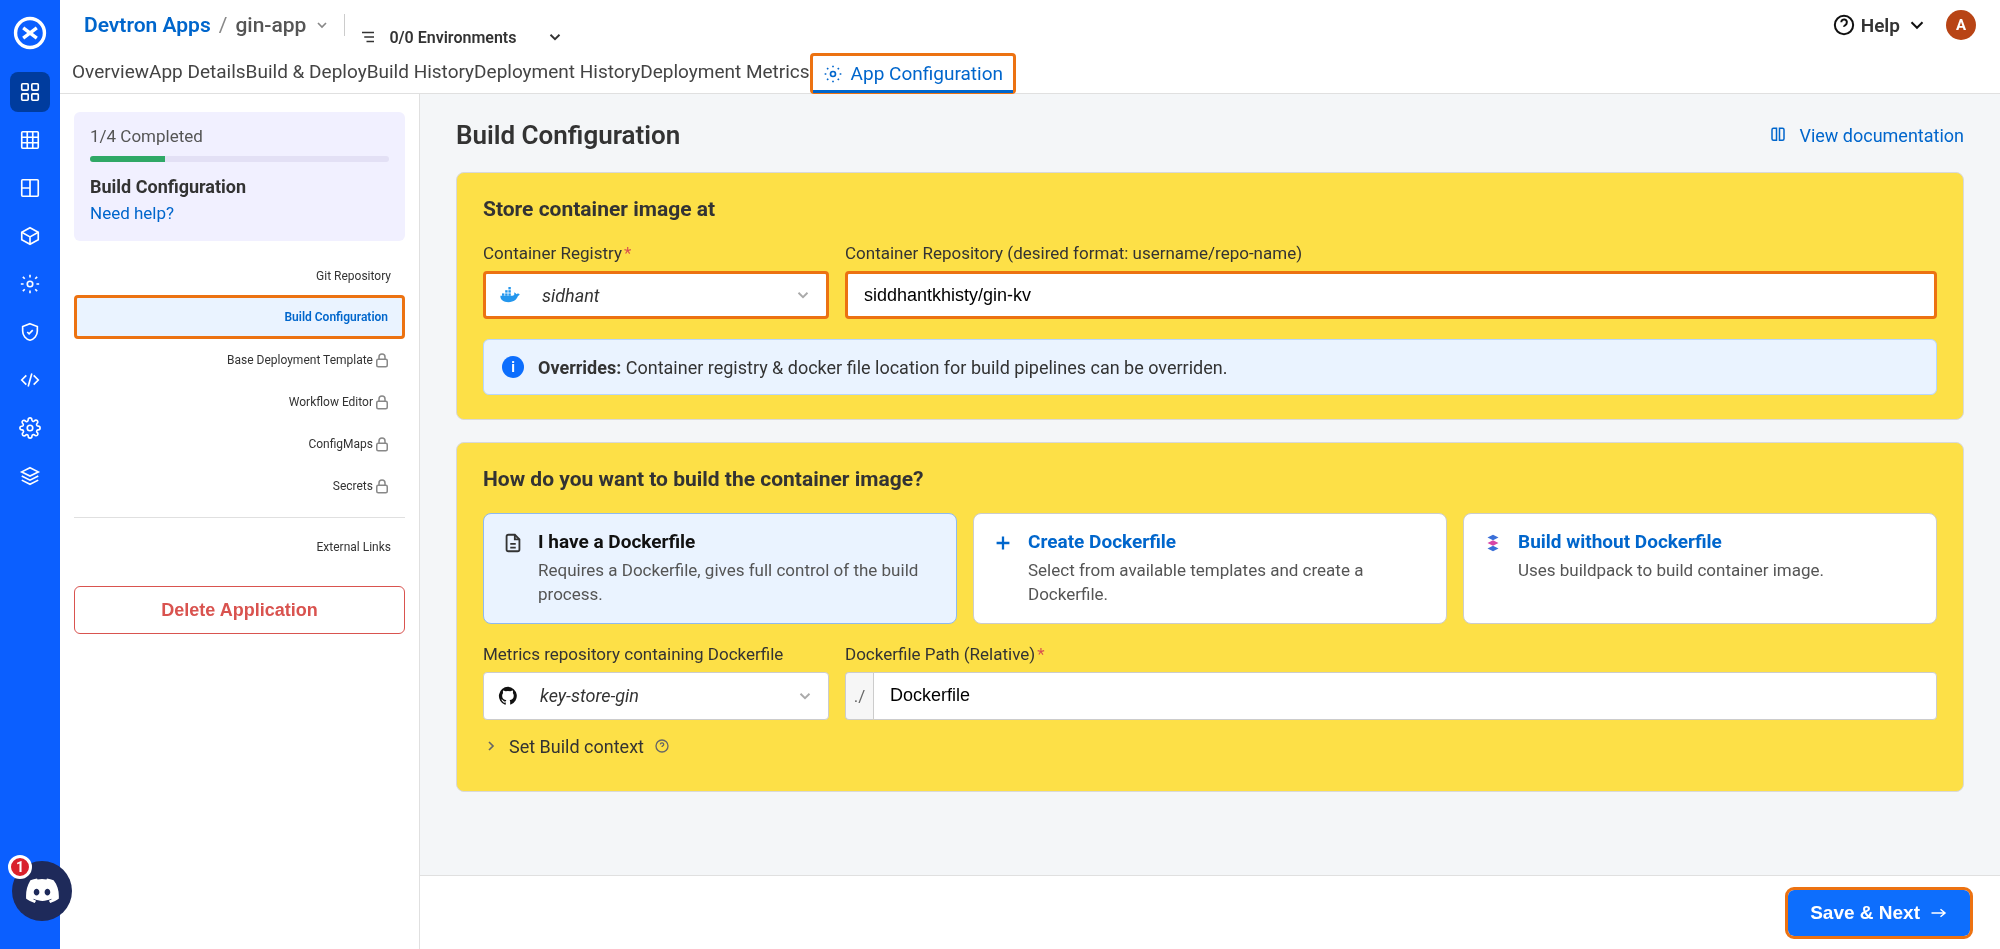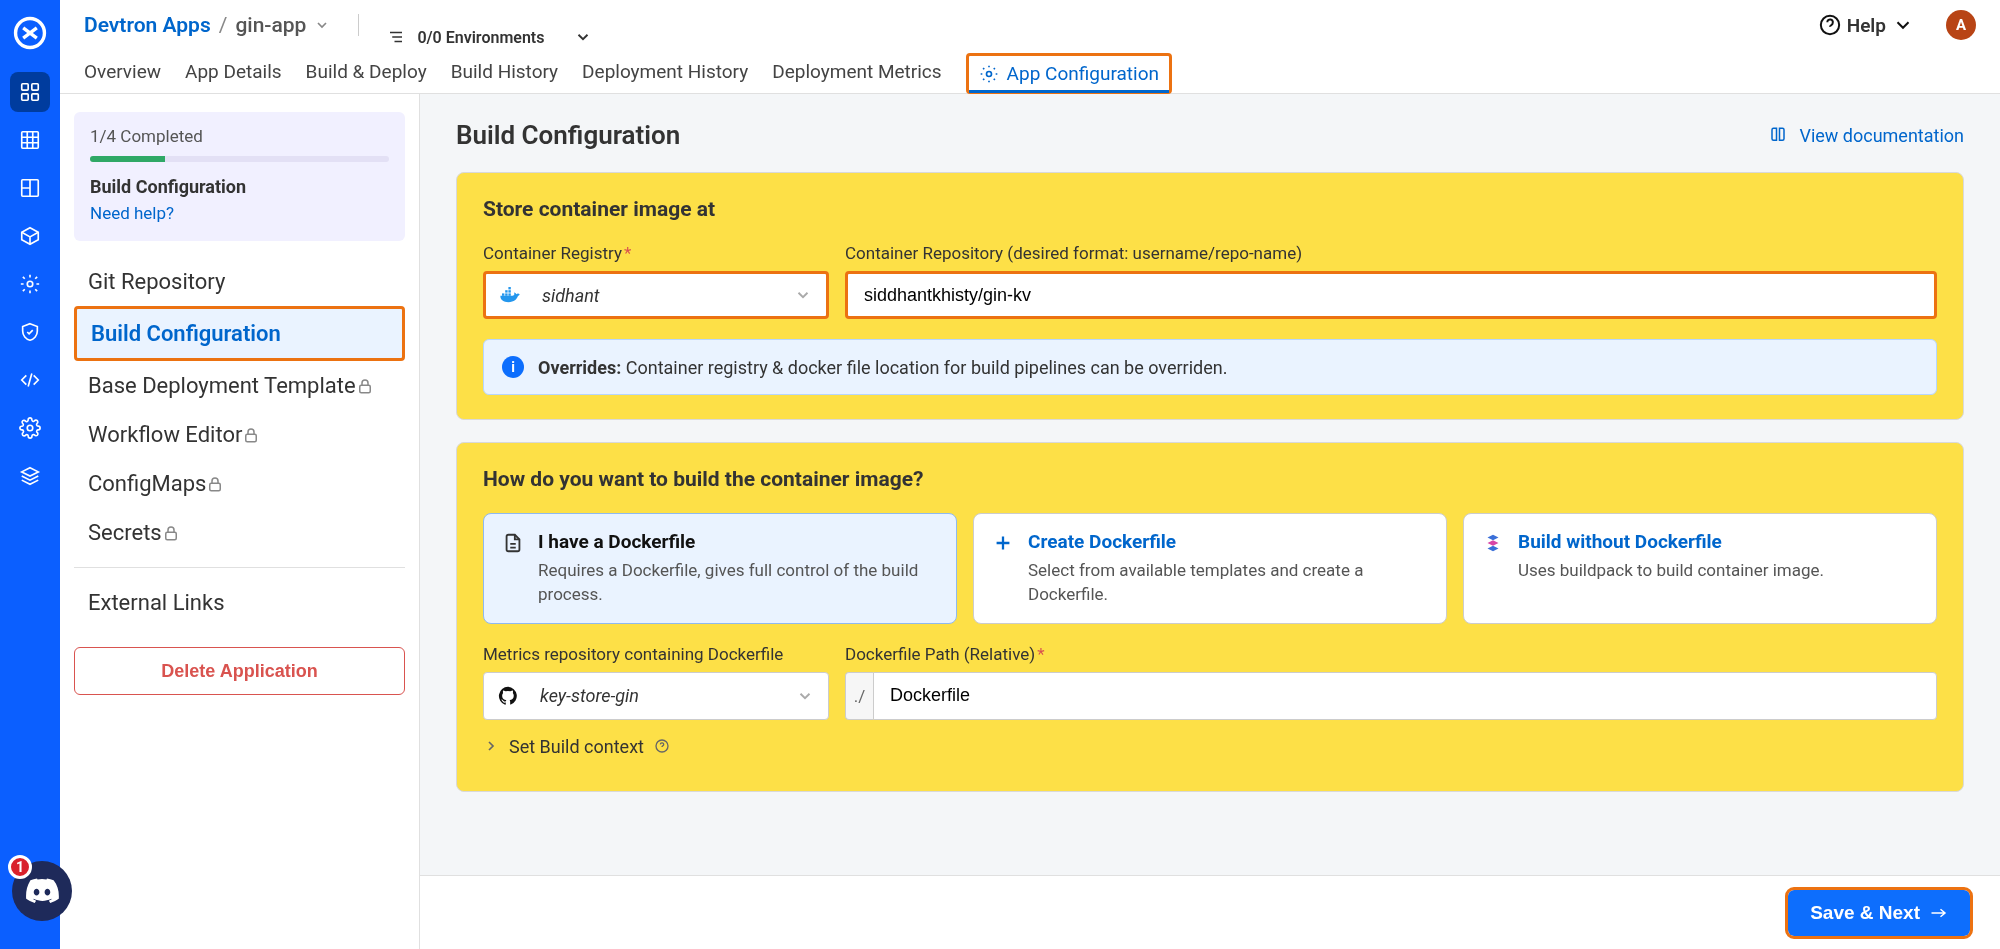--- a/index.html
+++ b/index.html
@@ -30,21 +30,21 @@
   .rail .ritem{width:40px;height:40px;border-radius:8px;display:flex;align-items:center;justify-content:center;margin:4px 0;color:#fff;cursor:pointer;}
   .rail .ritem.active{background:#003c9e;}
   .rail .ritem svg{width:22px;height:22px;stroke:#fff;fill:none;stroke-width:1.8;}
   .discord{position:absolute;bottom:28px;left:12px;width:60px;height:60px;border-radius:50%;background:#1e2a5a;display:flex;align-items:center;justify-content:center;}
   .discord svg{width:34px;height:26px;fill:#fff;}
   .discord .badge{position:absolute;top:-6px;left:-4px;background:#d9212b;color:#fff;border-radius:50%;width:24px;height:24px;font-size:14px;font-weight:700;display:flex;align-items:center;justify-content:center;border:3px solid #fff;}
 
   .app{flex:1;display:flex;flex-direction:column;min-width:0;}
 
   
-  .topbar{display:flex;align-items:center;height:50px;padding:0 24px;gap:22px;}
+  .topbar{display:flex;align-items:center;height:50px;padding:0 24px;gap:8px;}
   .crumbs{display:flex;align-items:center;gap:8px;font-size:21px;}
   .crumbs a{color:var(--blue-text);text-decoration:none;font-weight:600;}
   .crumbs .sep{color:#888;}
   .crumbs .app-name{color:#555;font-weight:500;}
   .chev-down{width:16px;height:16px;}
   .vdiv{width:1px;height:22px;background:#ccc;margin:0 6px;}
   .env{display:flex;align-items:center;gap:12px;color:#333;font-size:16px;font-weight:600;margin-top:24px;}
   .env svg{width:18px;height:18px;stroke:#333;fill:none;}
   .top-spacer{flex:1;}
   .help{display:flex;align-items:center;gap:6px;font-size:19px;font-weight:600;cursor:pointer;}
@@ -103,39 +103,39 @@
   .avatar{background:#c54a1b;}
   .avatar{background:#c64b1b;}
   .avatar{background:#c74b1c;}
   .avatar{background:#c84c1c;}
   .avatar{background:#c94d1d;}
   .avatar{background:#c94d1d;}
   .avatar{background:#c1461c;}
   .avatar{background:#b84415;}
 
   
-  .tabs{display:flex;align-items:flex-end;gap:24px;padding:0 24px;height:44px;border-bottom:1px solid #e0e0e0;font-size:19px;}
+  .tabs{display:flex;align-items:flex-end;padding:0 12px;height:44px;border-bottom:1px solid #e0e0e0;font-size:19px;}
   .tab{padding:10px 0;color:#444;cursor:pointer;display:flex;align-items:center;gap:8px;}
   .tab.active{color:var(--blue-text);font-weight:400;}
   .tab-wrap{position:relative;padding-bottom:2px;}
   .tab svg{width:20px;height:20px;stroke:var(--blue-text);fill:none;}
   .tab.hl{border:3px solid #ec7211;border-radius:4px;padding:6px 10px;margin-bottom:-3px;}
 
   
   .body{flex:1;display:flex;min-height:0;}
   .leftcol{width:360px;border-right:1px solid #e0e0e0;padding:18px 14px;display:flex;flex-direction:column;gap:8px;overflow:auto;}
   .progress-card{background:var(--bg-purple-light);border-radius:6px;padding:14px 16px 18px;}
   .progress-card .pc-top{font-size:17px;color:#555;margin-bottom:10px;}
   .progress-bar{height:6px;background:#e3e0f5;border-radius:3px;overflow:hidden;margin-bottom:14px;}
   .progress-bar .fill{height:100%;background:#2fa866;width:25%;}
   .pc-title{font-weight:700;font-size:18px;margin-bottom:6px;}
   .pc-help{color:var(--blue-text);font-size:17px;cursor:pointer;}
 
   .navlist{display:flex;flex-direction:column;margin-top:8px;}
-  .navitem{display:flex;align-items:center;justify-content:flex-start;padding:12px 14px;font-size:22px;color:#333;cursor:pointer;border-radius:4px;}
+  .navitem{display:flex;align-items:center;justify-content:flex-end;padding:12px 14px;font-size:12px;color:#333;cursor:pointer;border-radius:4px;}
   .navitem.active{background:var(--bg-blue-light);color:var(--blue-text);font-weight:600;border:3px solid #ec7211;}
   .navitem .lock svg{width:18px;height:18px;stroke:#888;fill:none;}
   .hr{height:1px;background:#e0e0e0;margin:10px 0;}
   .delete-btn{margin-top:12px;border:1px solid var(--danger);color:var(--danger);background:#fff;border-radius:6px;height:48px;font-size:18px;font-weight:600;cursor:pointer;}
 
   .main{flex:1;background:var(--bg-light);padding:26px 36px 0;overflow:auto;position:relative;}
   .main-head{display:flex;align-items:center;justify-content:space-between;margin-bottom:22px;}
   .main-head h1{margin:0;font-size:26px;font-weight:600;}
   .doclink{display:flex;align-items:center;gap:10px;color:var(--blue-text);font-size:18px;text-decoration:none;}
   .doclink svg{width:22px;height:18px;stroke:var(--blue-text);fill:none;}

